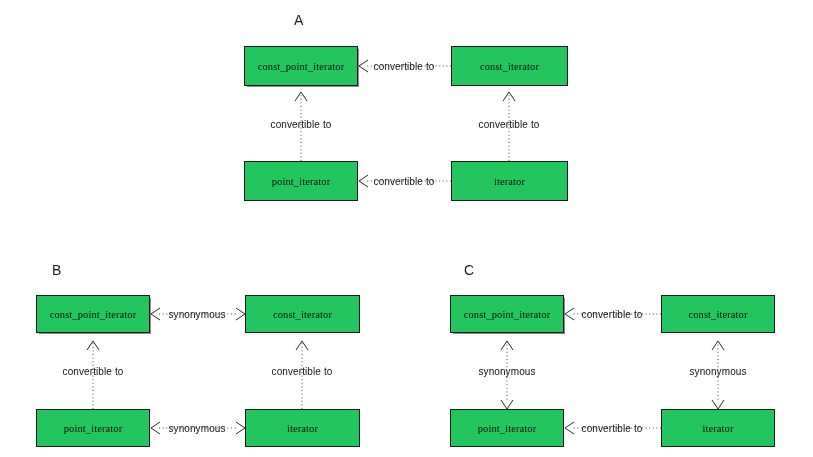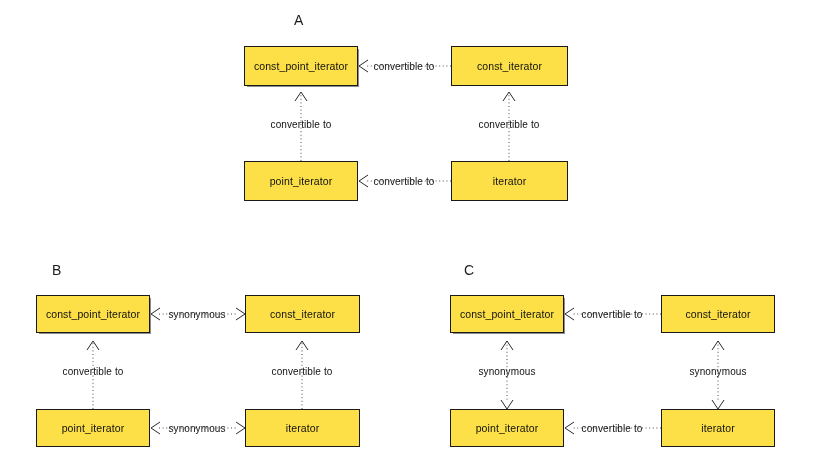--- a/index.html
+++ b/index.html
@@ -27,26 +27,26 @@
     font-size: 14px;
     font-family: "Liberation Sans", sans-serif;
     color: #1c1c1c;
     letter-spacing: 0.2px;
     white-space: nowrap;
   }
   .node-box {
     position: absolute;
     box-sizing: border-box;
     border: 1px solid #1a1a1a;
-    background: #fde047;
+    background: #22c55e;
     display: flex;
     align-items: center;
     justify-content: center;
     font-size: 10.5px;
-    font-family: Liberation Sans, sans-serif;
+    font-family: Liberation Serif, serif;
     color: #111111;
     white-space: nowrap;
     letter-spacing: 0.1px;
   }
   .node-box.shadowed {
     box-shadow: 2px 2px 0 -1px #8c8c8c;
   }
   .edge-label {
     position: absolute;
     font-size: 10px;

